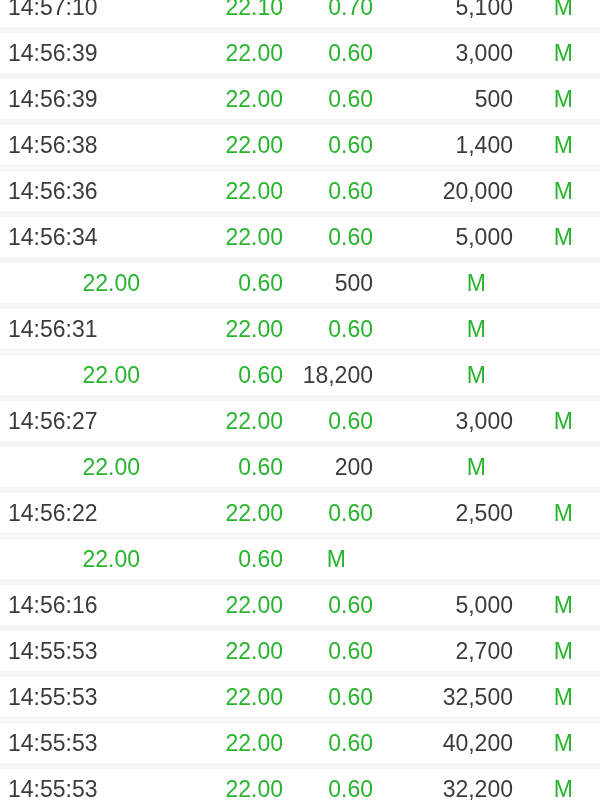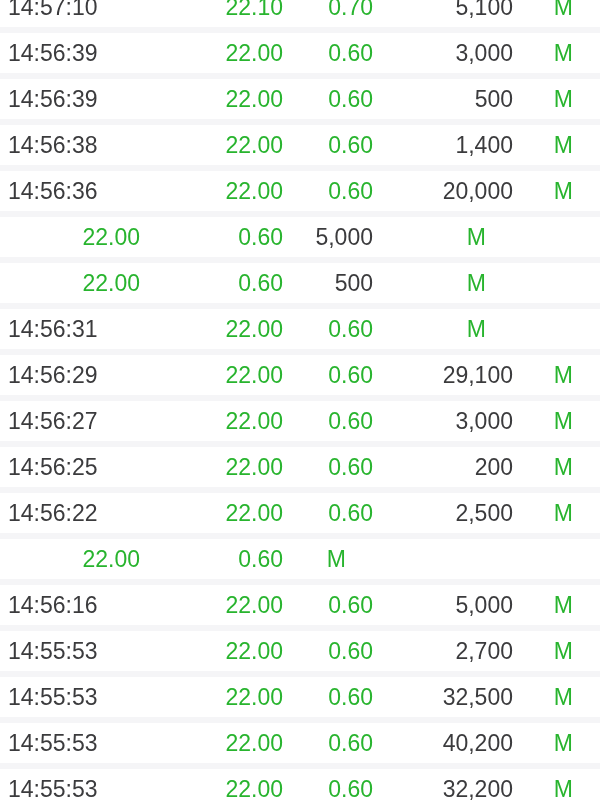--- a/index.html
+++ b/index.html
@@ -84,20 +84,21 @@
 
   <div class="trade-row">
     <span class="cell-time">14:56:36</span>
     <span class="cell-price">22.00</span>
     <span class="cell-change">0.60</span>
     <span class="cell-volume">20,000</span>
     <span class="cell-flag">M</span>
   </div>
 
   <div class="trade-row">
+    <span class="cell-time">14:56:34</span>
     <span class="cell-price">22.00</span>
     <span class="cell-change">0.60</span>
     <span class="cell-volume">5,000</span>
     <span class="cell-flag">M</span>
   </div>
 
   <div class="trade-row">
     <span class="cell-price">22.00</span>
     <span class="cell-change">0.60</span>
     <span class="cell-volume">500</span>
@@ -105,37 +106,35 @@
   </div>
 
   <div class="trade-row">
     <span class="cell-time">14:56:31</span>
     <span class="cell-price">22.00</span>
     <span class="cell-change">0.60</span>
     <span class="cell-flag">M</span>
   </div>
 
   <div class="trade-row">
-    <span class="cell-time">14:56:29</span>
     <span class="cell-price">22.00</span>
     <span class="cell-change">0.60</span>
-    <span class="cell-volume">29,100</span>
+    <span class="cell-volume">18,200</span>
     <span class="cell-flag">M</span>
   </div>
 
   <div class="trade-row">
     <span class="cell-time">14:56:27</span>
     <span class="cell-price">22.00</span>
     <span class="cell-change">0.60</span>
     <span class="cell-volume">3,000</span>
     <span class="cell-flag">M</span>
   </div>
 
   <div class="trade-row">
-    <span class="cell-time">14:56:25</span>
     <span class="cell-price">22.00</span>
     <span class="cell-change">0.60</span>
     <span class="cell-volume">200</span>
     <span class="cell-flag">M</span>
   </div>
 
   <div class="trade-row">
     <span class="cell-time">14:56:22</span>
     <span class="cell-price">22.00</span>
     <span class="cell-change">0.60</span>

